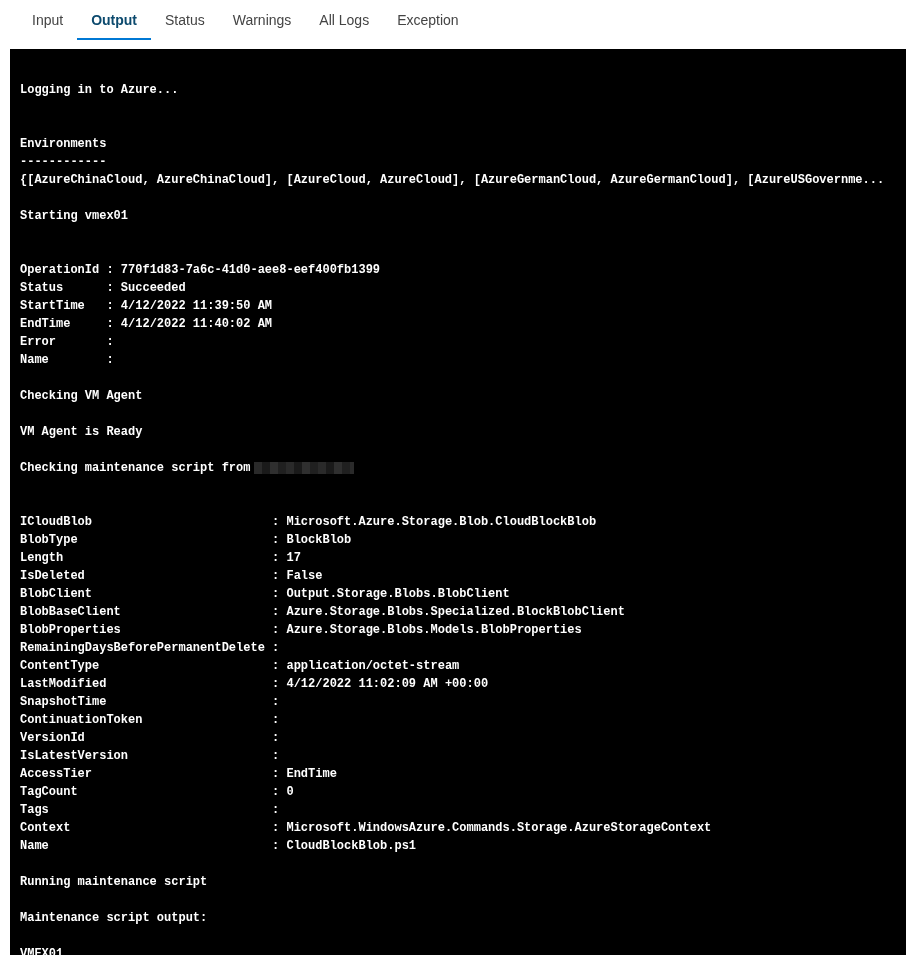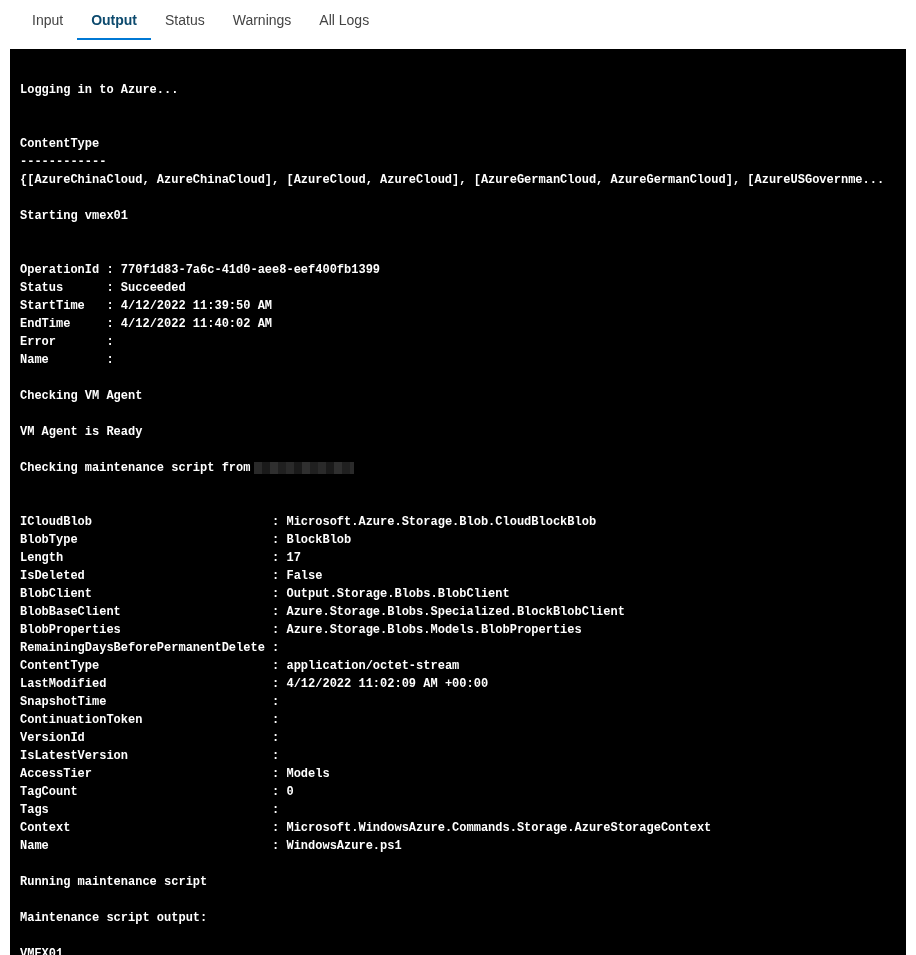--- a/index.html
+++ b/index.html
@@ -56,27 +56,28 @@
   </style>
 </head>
 <body>
 
 <div class="tabs">
   <div class="tab">Input</div>
   <div class="tab active">Output</div>
   <div class="tab">Status</div>
   <div class="tab">Warnings</div>
   <div class="tab">All Logs</div>
+  <div class="tab">Exception</div>
 </div>
 
 <div class="console">
 <span class="line">Logging in to Azure...</span>
 
 
-<span class="line">ContentType</span>
+<span class="line">Environments</span>
 <span class="line">------------</span>
 <span class="line">{[AzureChinaCloud, AzureChinaCloud], [AzureCloud, AzureCloud], [AzureGermanCloud, AzureGermanCloud], [AzureUSGovernme...</span>
 
 <span class="line">Starting vmex01</span>
 
 
 <span class="line">OperationId : <span>770f1d83-7a6c-41d0-aee8-eef400fb1399</span></span>
 <span class="line">Status      : <span>Succeeded</span></span>
 <span class="line">StartTime   : <span>4/12/2022 11:39:50 AM</span></span>
 <span class="line">EndTime     : <span>4/12/2022 11:40:02 AM</span></span>
@@ -97,24 +98,24 @@
 <span class="line">BlobClient                         : <span>Output.Storage.Blobs.BlobClient</span></span>
 <span class="line">BlobBaseClient                     : <span>Azure.Storage.Blobs.Specialized.BlockBlobClient</span></span>
 <span class="line">BlobProperties                     : <span>Azure.Storage.Blobs.Models.BlobProperties</span></span>
 <span class="line">RemainingDaysBeforePermanentDelete : <span></span></span>
 <span class="line">ContentType                        : <span>application/octet-stream</span></span>
 <span class="line">LastModified                       : <span>4/12/2022 11:02:09 AM +00:00</span></span>
 <span class="line">SnapshotTime                       : <span></span></span>
 <span class="line">ContinuationToken                  : <span></span></span>
 <span class="line">VersionId                          : <span></span></span>
 <span class="line">IsLatestVersion                    : <span></span></span>
-<span class="line">AccessTier                         : <span>Models</span></span>
+<span class="line">AccessTier                         : <span>EndTime</span></span>
 <span class="line">TagCount                           : <span>0</span></span>
 <span class="line">Tags                               : <span></span></span>
 <span class="line">Context                            : <span>Microsoft.WindowsAzure.Commands.Storage.AzureStorageContext</span></span>
-<span class="line">Name                               : <span>WindowsAzure.ps1</span></span>
+<span class="line">Name                               : <span>CloudBlockBlob.ps1</span></span>
 
 <span class="line">Running maintenance script</span>
 
 <span class="line">Maintenance script output:</span>
 
 <span class="line">VMEX01</span>
 </div>
 
 </body></html>

